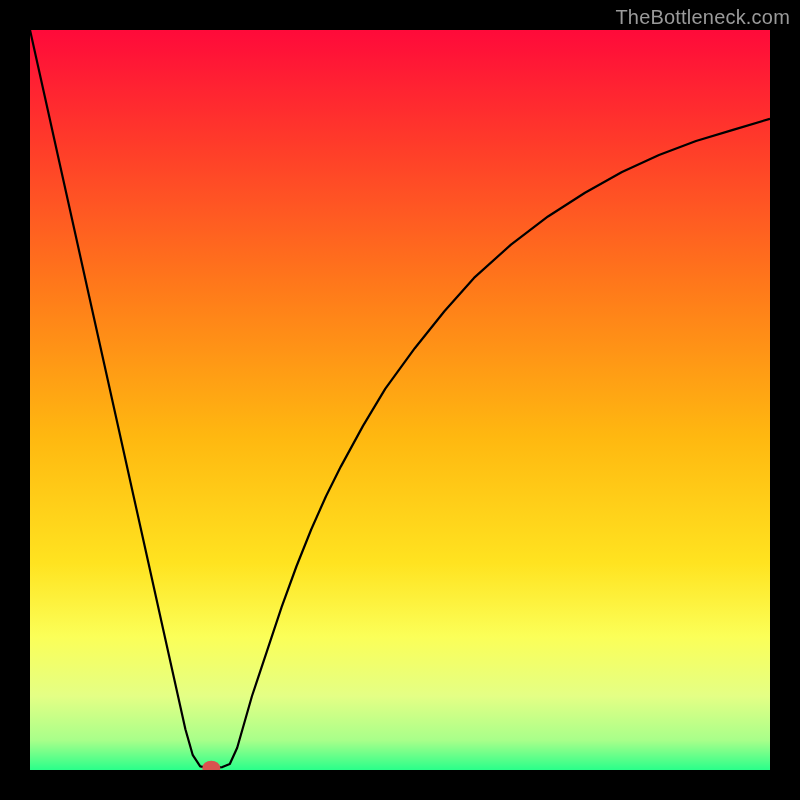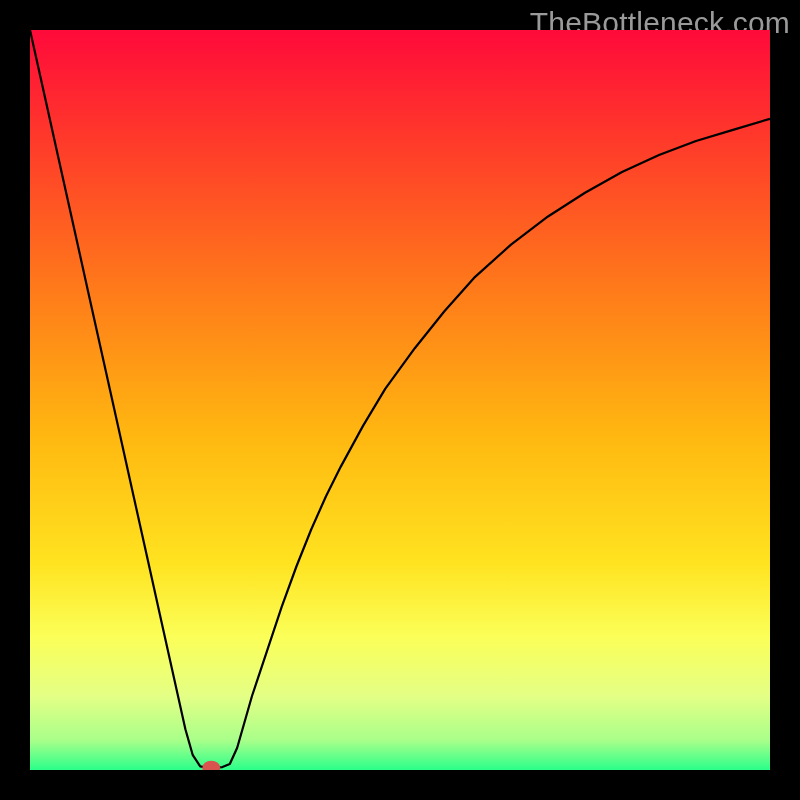--- a/index.html
+++ b/index.html
@@ -20,21 +20,21 @@
     background: #000;
   }
   .plot-svg {
     display: block;
   }
   .watermark {
     position: absolute;
     top: 6px;
     right: 10px;
     color: #9a9a9a;
-    font-size: 30px;
+    font-size: 20px;
     font-weight: 500;
     letter-spacing: 0.2px;
     user-select: none;
   }
 </style>
 </head>
 <body>
 
 <div class="watermark">TheBottleneck.com</div>
 

